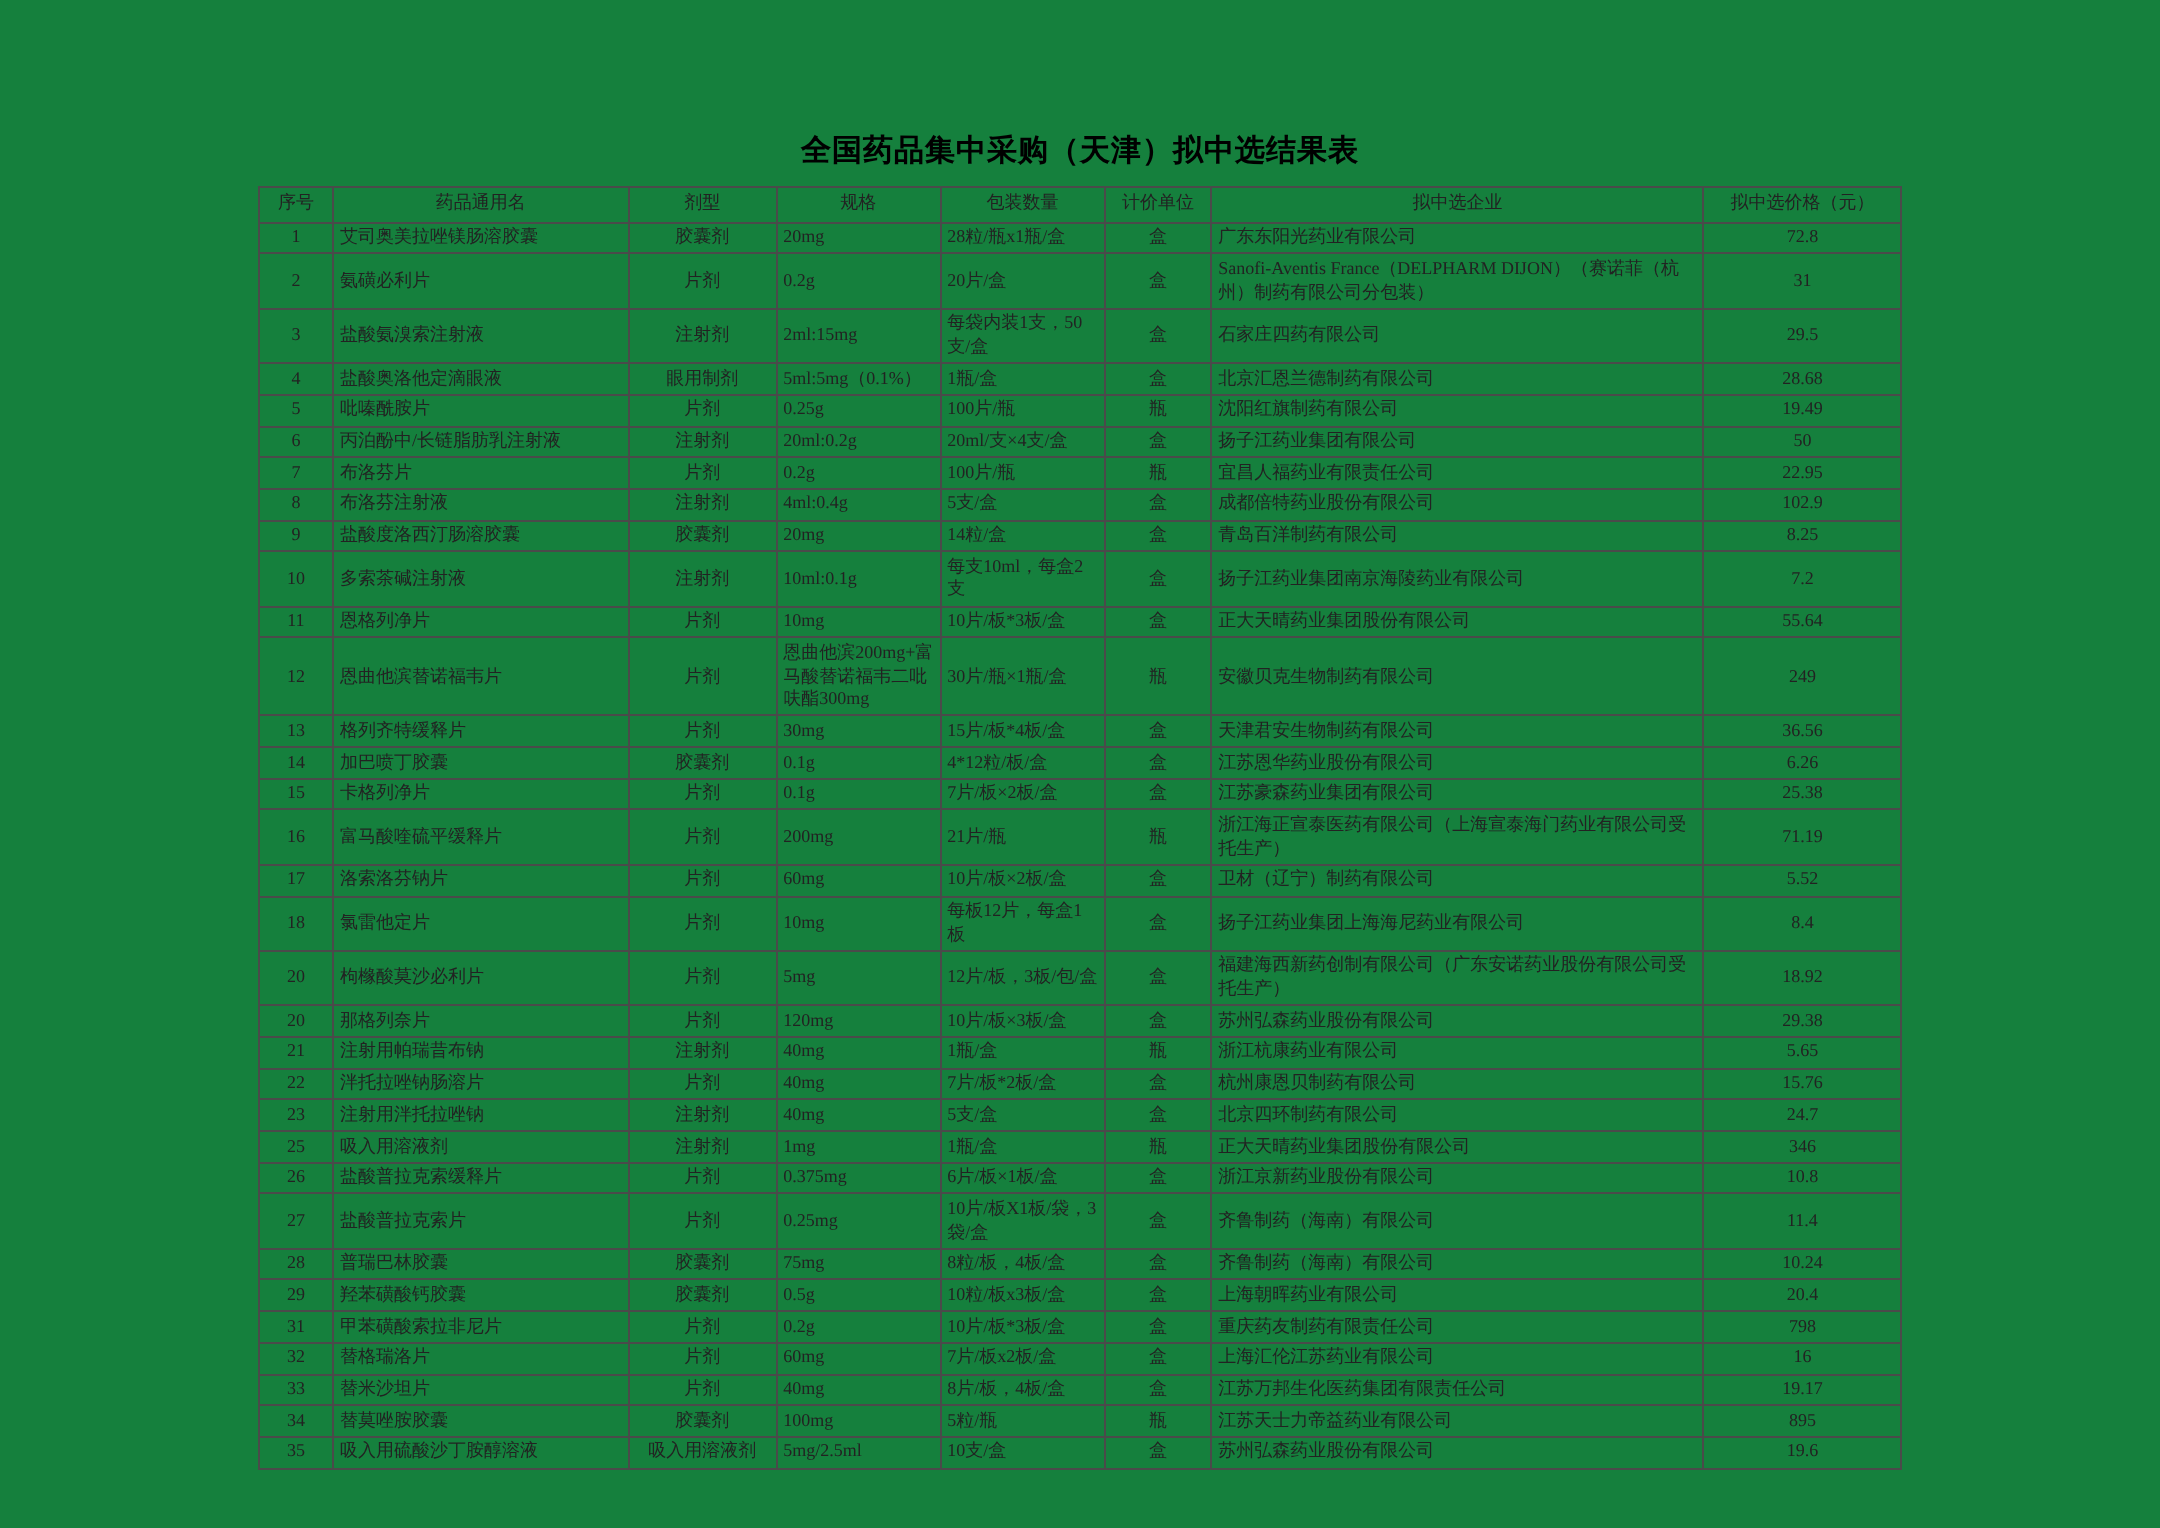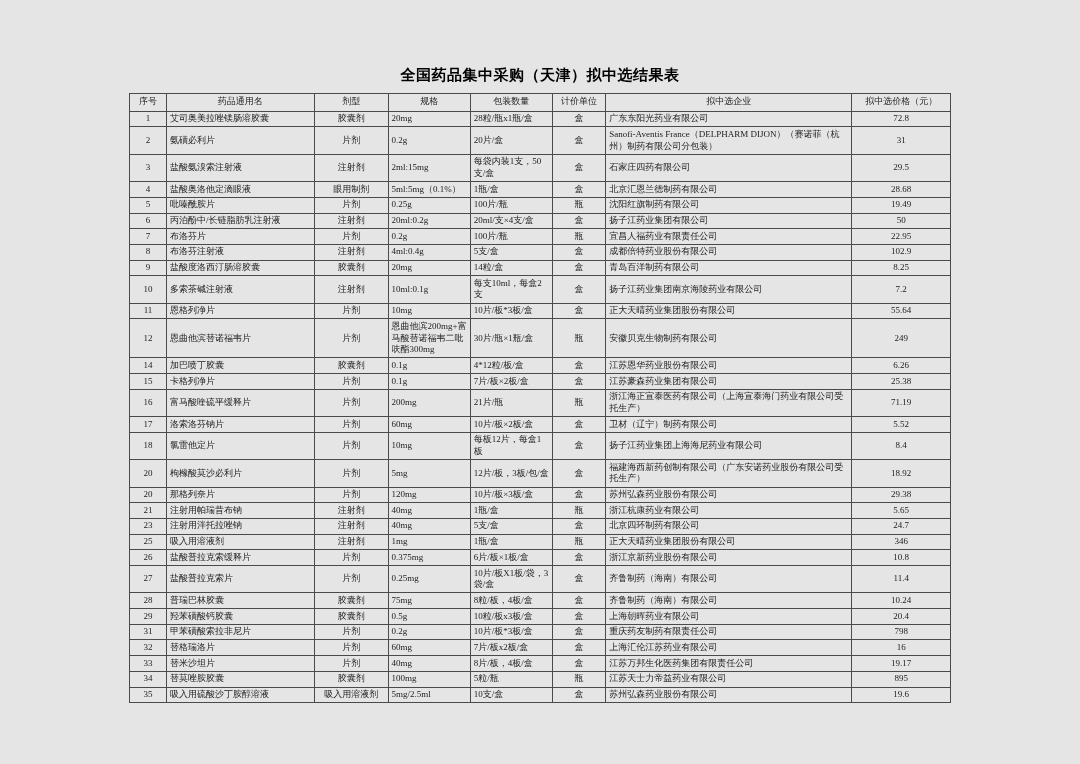--- a/index.html
+++ b/index.html
@@ -8,21 +8,21 @@
     background: #ffffff;
     width: 1080px;
     height: 764px;
     overflow: hidden;
     font-family: "Liberation Serif", "DejaVu Serif", serif;
     color: #1a1a1a;
   }
   .page {
     width: 1080px;
     height: 764px;
-    background: #e5e5e5;
+    background: #15803d;
     box-sizing: border-box;
     padding-top: 66px;
   }
   .doc-title {
     text-align: center;
     font-size: 15px;
     font-weight: bold;
     letter-spacing: 0.5px;
     margin: 0 0 8px 0;
     color: #000000;
@@ -209,20 +209,30 @@
             <td class="col-0">12</td>
             <td class="col-1">恩曲他滨替诺福韦片</td>
             <td class="col-2">片剂</td>
             <td class="col-3">恩曲他滨200mg+富马酸替诺福韦二吡呋酯300mg</td>
             <td class="col-4">30片/瓶×1瓶/盒</td>
             <td class="col-5">瓶</td>
             <td class="col-6">安徽贝克生物制药有限公司</td>
             <td class="col-7">249</td>
           </tr>
           <tr>
+            <td class="col-0">13</td>
+            <td class="col-1">格列齐特缓释片</td>
+            <td class="col-2">片剂</td>
+            <td class="col-3">30mg</td>
+            <td class="col-4">15片/板*4板/盒</td>
+            <td class="col-5">盒</td>
+            <td class="col-6">天津君安生物制药有限公司</td>
+            <td class="col-7">36.56</td>
+          </tr>
+          <tr>
             <td class="col-0">14</td>
             <td class="col-1">加巴喷丁胶囊</td>
             <td class="col-2">胶囊剂</td>
             <td class="col-3">0.1g</td>
             <td class="col-4">4*12粒/板/盒</td>
             <td class="col-5">盒</td>
             <td class="col-6">江苏恩华药业股份有限公司</td>
             <td class="col-7">6.26</td>
           </tr>
           <tr>
@@ -287,20 +297,30 @@
           </tr>
           <tr>
             <td class="col-0">21</td>
             <td class="col-1">注射用帕瑞昔布钠</td>
             <td class="col-2">注射剂</td>
             <td class="col-3">40mg</td>
             <td class="col-4">1瓶/盒</td>
             <td class="col-5">瓶</td>
             <td class="col-6">浙江杭康药业有限公司</td>
             <td class="col-7">5.65</td>
+          </tr>
+          <tr>
+            <td class="col-0">22</td>
+            <td class="col-1">泮托拉唑钠肠溶片</td>
+            <td class="col-2">片剂</td>
+            <td class="col-3">40mg</td>
+            <td class="col-4">7片/板*2板/盒</td>
+            <td class="col-5">盒</td>
+            <td class="col-6">杭州康恩贝制药有限公司</td>
+            <td class="col-7">15.76</td>
           </tr>
           <tr>
             <td class="col-0">23</td>
             <td class="col-1">注射用泮托拉唑钠</td>
             <td class="col-2">注射剂</td>
             <td class="col-3">40mg</td>
             <td class="col-4">5支/盒</td>
             <td class="col-5">盒</td>
             <td class="col-6">北京四环制药有限公司</td>
             <td class="col-7">24.7</td>

